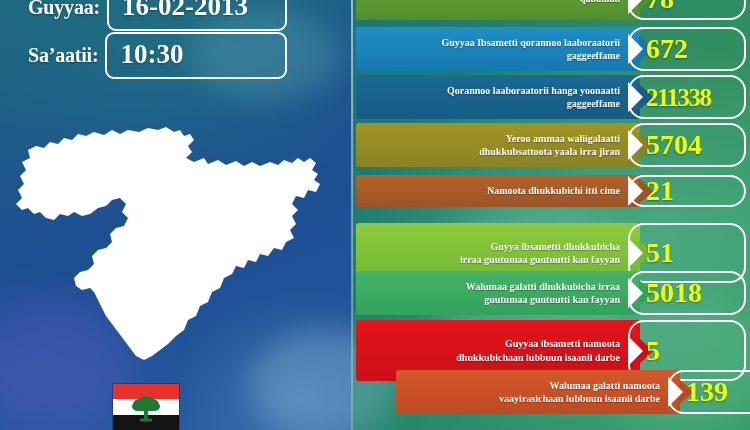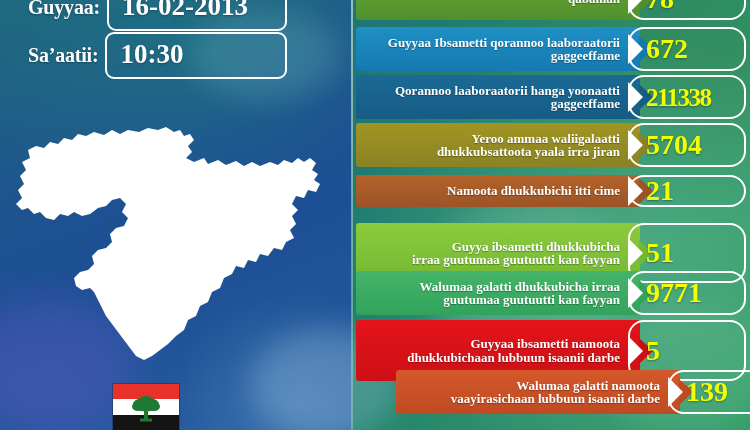--- a/index.html
+++ b/index.html
@@ -127,21 +127,21 @@
     border-radius: 3px;
     display: flex;
     align-items: center;
     justify-content: flex-end;
     box-sizing: border-box;
     padding: 0 20px 0 10px;
   }
   .bar .label {
     color: #ffffff;
     font-weight: bold;
-    font-size: 13px;
+    font-size: 10px;
     line-height: 13.5px;
     text-align: right;
     text-shadow: 0 1px 1px rgba(0,0,0,0.35);
     white-space: pre-line;
   }
   .bar::after {
     
     content: "";
     position: absolute;
     right: -13px; top: 50%;
@@ -310,21 +310,21 @@
           <span class="value">51</span>
         </div>
       </div>
       <div class="stat-row" style="top: 271px; height: 44px;">
         <div class="bar" style="background: linear-gradient(rgb(69, 180, 105), rgb(50, 163, 92)); color: rgb(50, 163, 92);">
           <div class="label">Walumaa galatti dhukkubicha irraa
 guutumaa guutuutti kan fayyan</div>
         </div>
         <div class="value-box">
           <span class="notch"></span>
-          <span class="value">9771</span>
+          <span class="value">5018</span>
         </div>
       </div>
       <div class="stat-row" style="top: 320px; height: 61px;">
         <div class="bar" style="background: linear-gradient(rgb(228, 20, 26), rgb(204, 15, 22)); color: rgb(204, 15, 22);">
           <div class="label">Guyyaa ibsametti namoota
 dhukkubichaan lubbuun isaanii darbe</div>
         </div>
         <div class="value-box">
           <span class="notch"></span>
           <span class="value">5</span>

